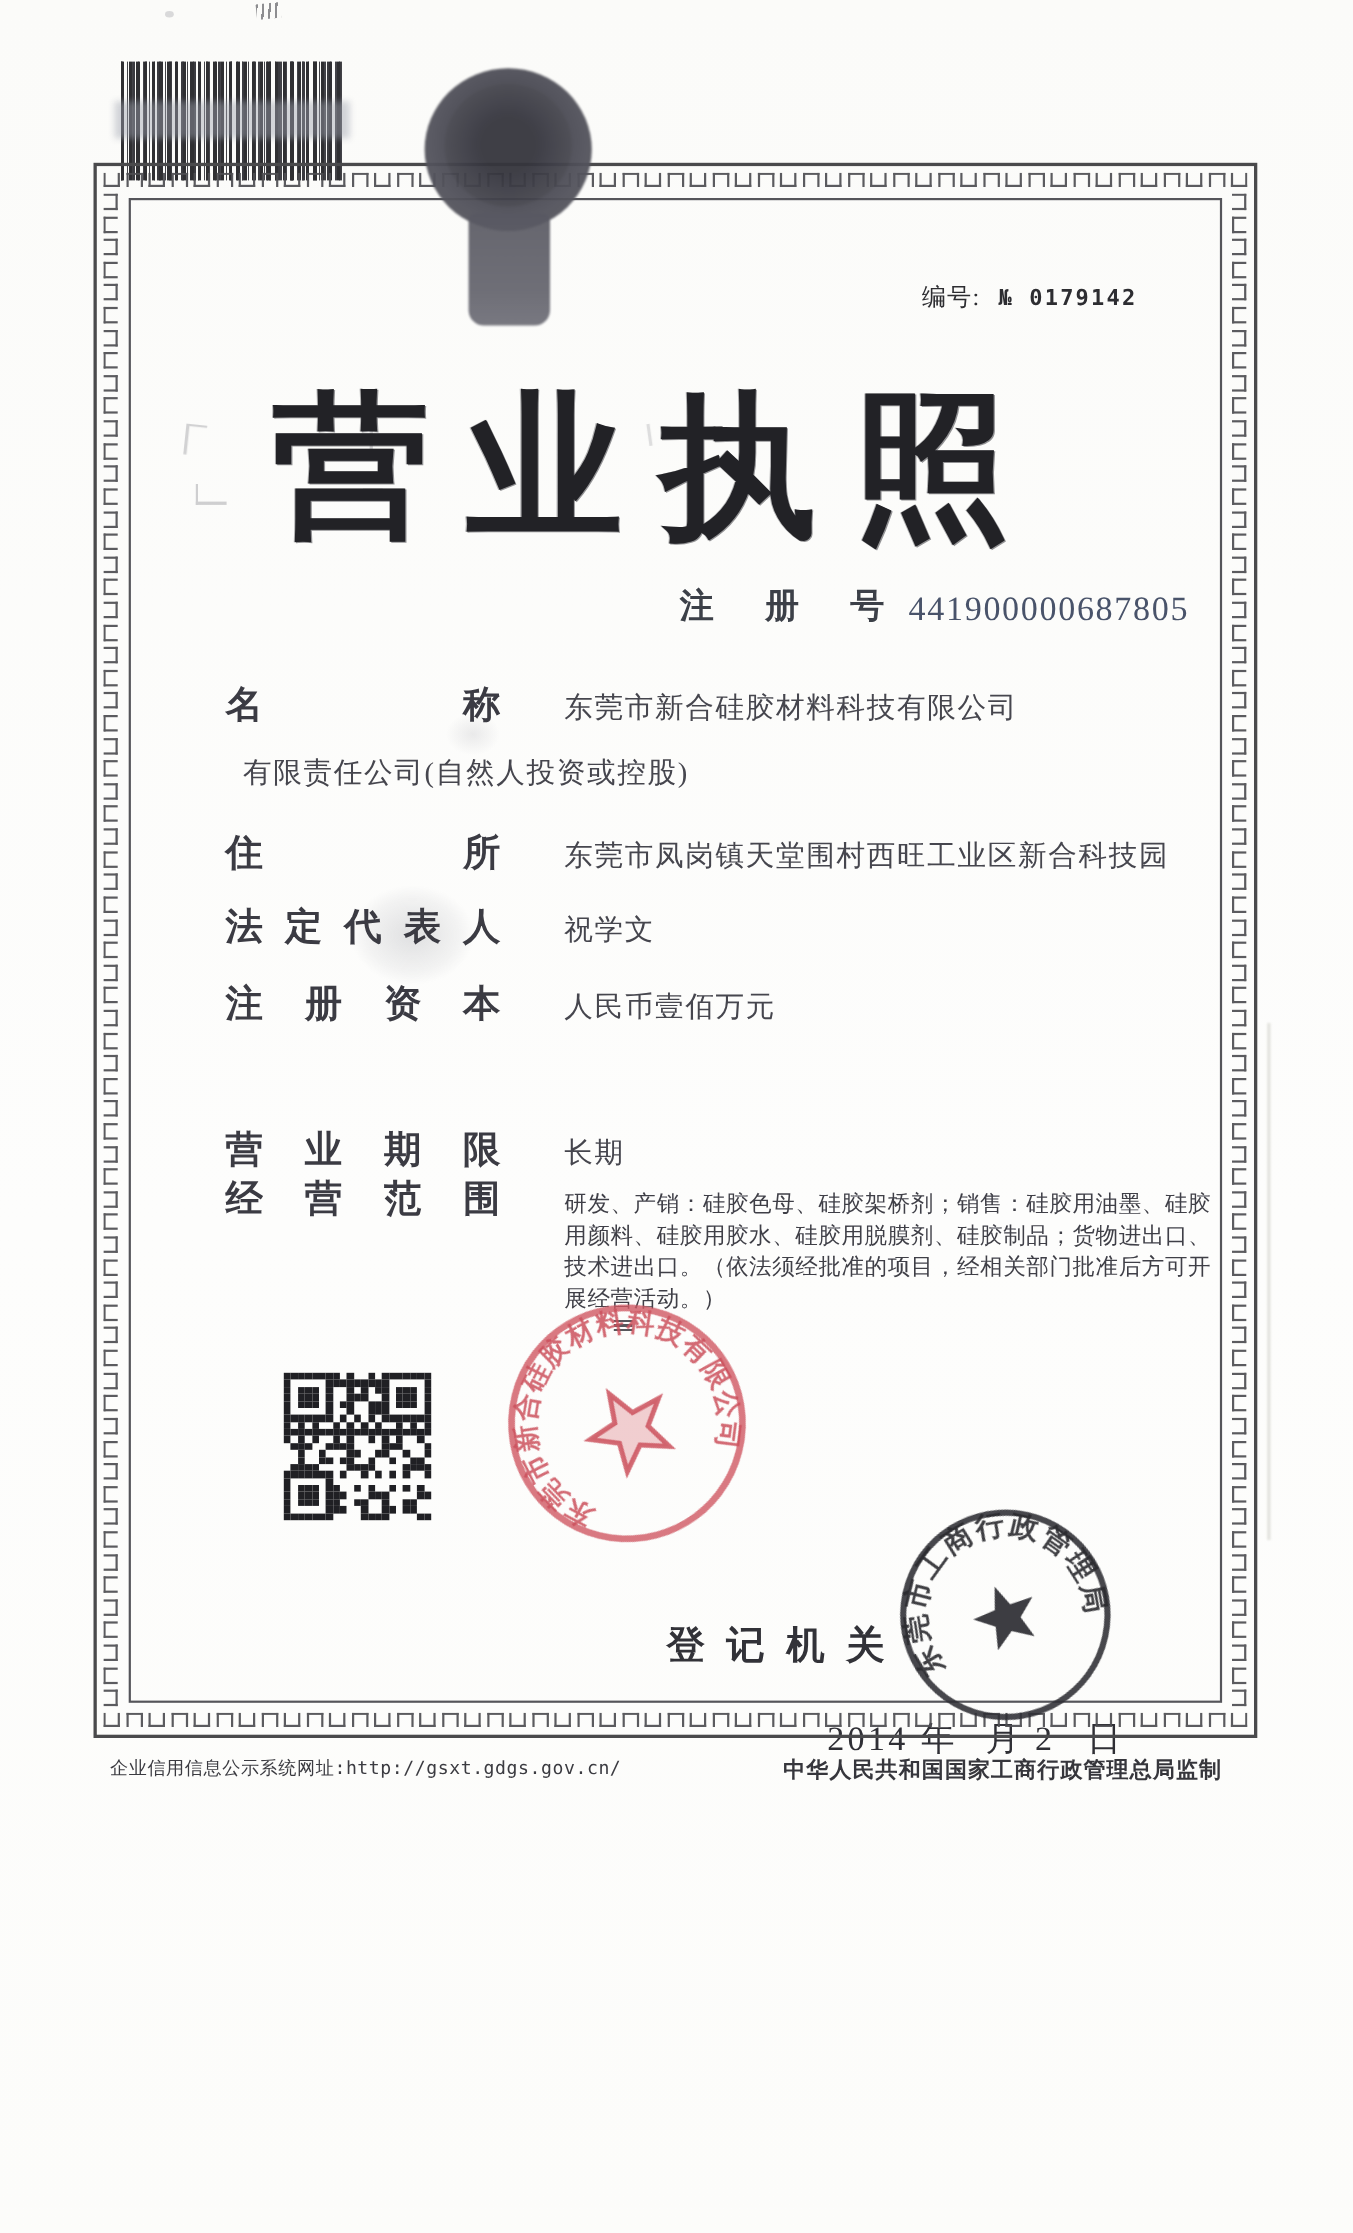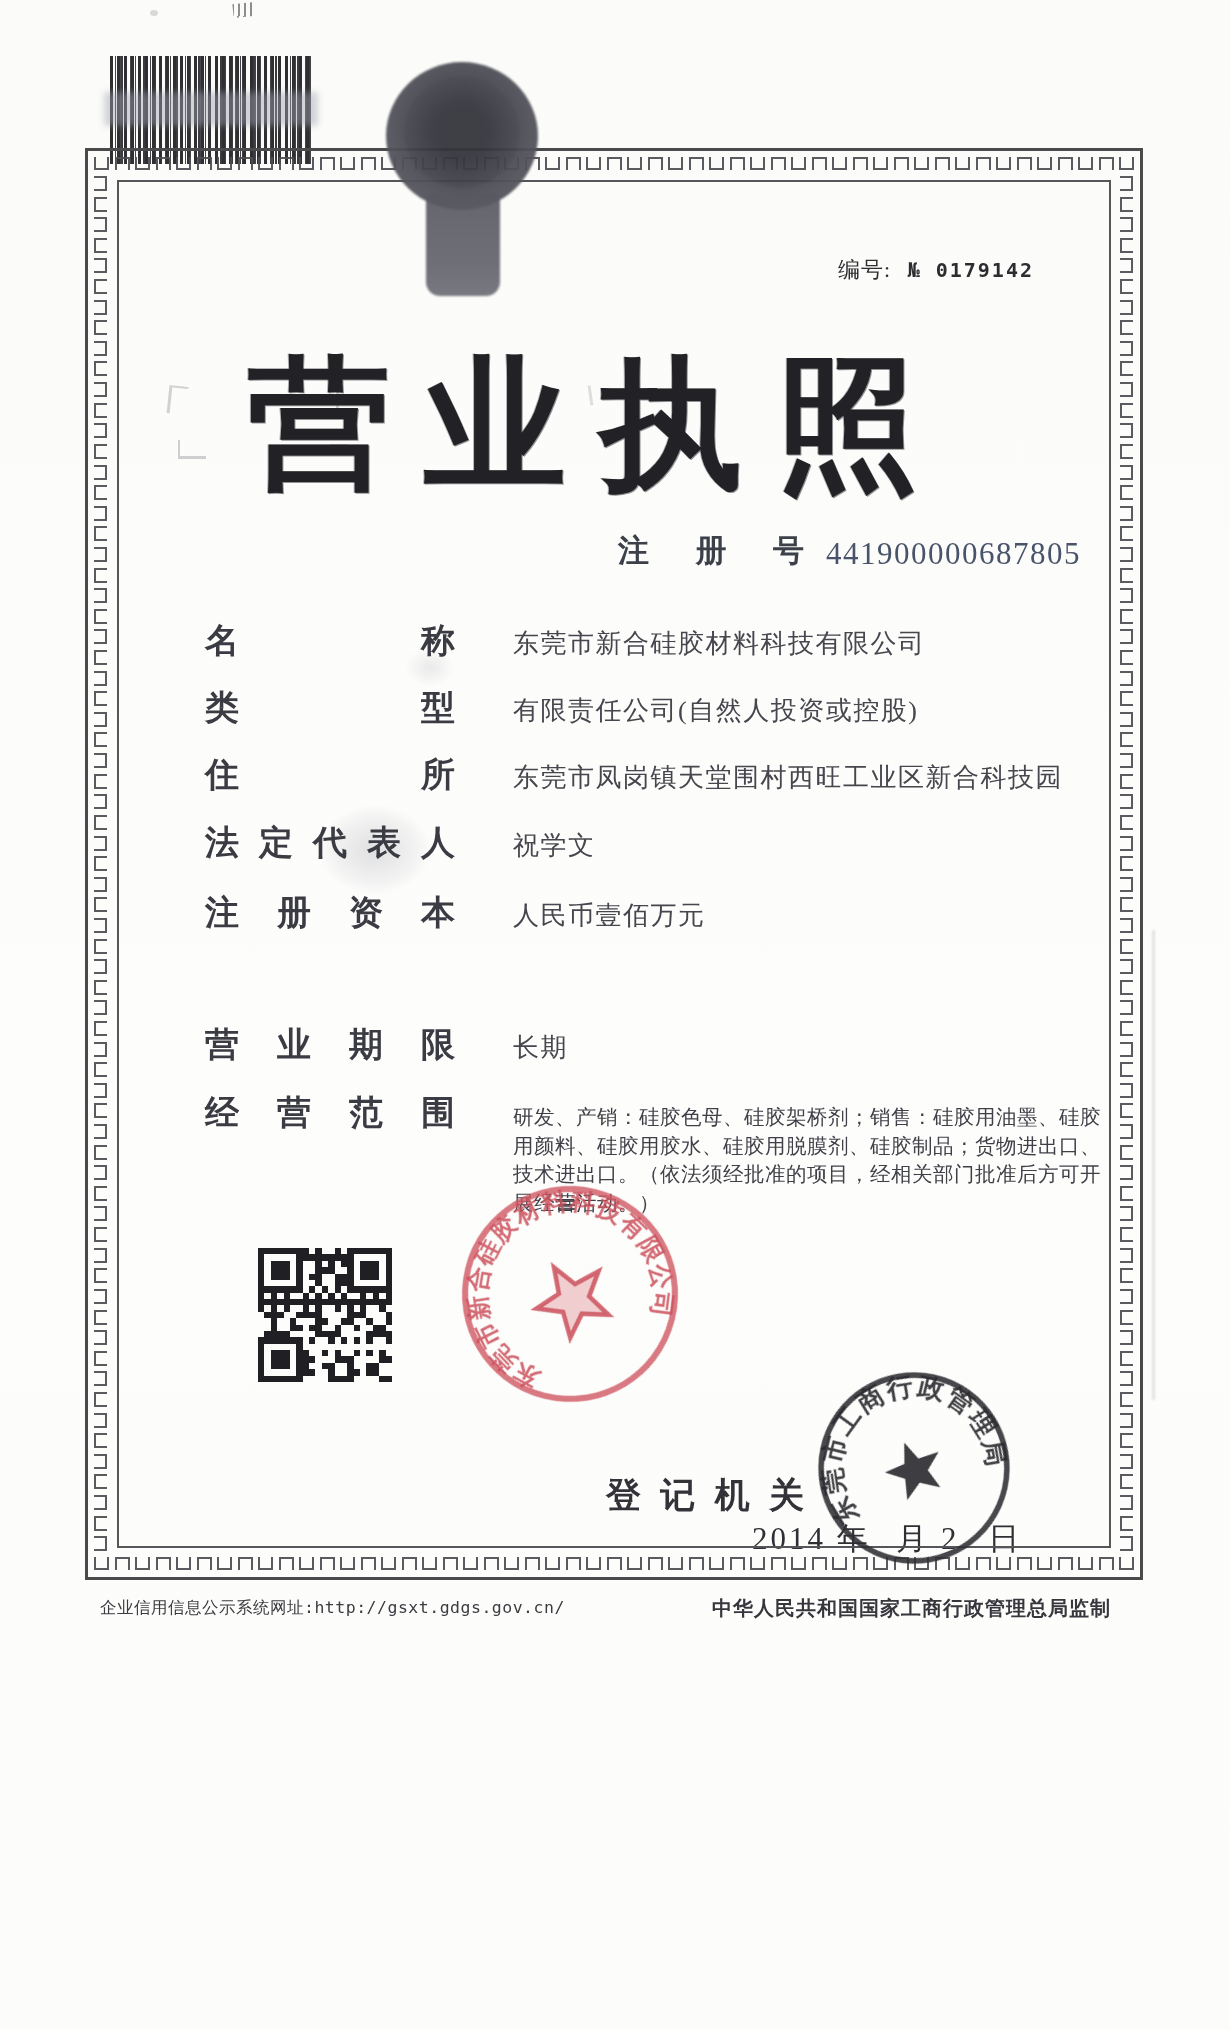--- a/index.html
+++ b/index.html
@@ -83,21 +83,21 @@
     filter:blur(.3px);}
   .qr i{display:block;}
   .qr i.d{background:#202024;}
   
   .stamp{position:absolute; pointer-events:none;}
   .stamp.red{left:450px; top:1174px; width:240px; height:240px; transform:rotate(-31deg); filter:blur(.4px); z-index:4;}
   .stamp.black{left:808px; top:1362px; width:212px; height:212px; transform:rotate(-21deg); filter:blur(.3px); z-index:5;}
   
   .registrar{position:absolute; left:606px; top:1424px; width:198px; font-size:35px; font-weight:600;
     color:#323238; text-align:justify; text-align-last:justify;margin-top:48px;}
-  .dateline{position:absolute; top:1518px; font-size:31px; color:#2f2f35; white-space:nowrap;}
+  .dateline{position:absolute; top:1560px; font-size:31px; color:#2f2f35; white-space:nowrap;}
   .dateline.y{left:752px; letter-spacing:3px;}
   .dateline.m{left:896px;}
   .dateline.d{left:941px; letter-spacing:12px;}
   
   .footer-left{position:absolute; left:100px; top:1597px; font-family:"DejaVu Sans Mono", monospace;
     font-size:16.5px; color:#3b3b41; letter-spacing:.5px;}
   .footer-right{position:absolute; left:712px; top:1595px; font-size:20px; font-weight:600; color:#36363c; letter-spacing:1px;}
 </style>
 </head>
 <body>
@@ -378,40 +378,39 @@
   <div class="regno">
     <span class="lbl">注册号</span>
     <span class="val">441900000687805</span>
   </div>
 
   <div class="row" style="top:618px">
     <span class="lbl">名称</span>
     <span class="val">东莞市新合硅胶材料科技有限公司</span>
   </div>
   <div class="row" style="top:685px">
-    <span class="lbl">类型</span>
     <span class="val">有限责任公司(自然人投资或控股)</span>
   </div>
   <div class="row" style="top:752px">
     <span class="lbl">住所</span>
     <span class="val">东莞市凤岗镇天堂围村西旺工业区新合科技园</span>
   </div>
   <div class="row" style="top:820px">
     <span class="lbl">法定代表人</span>
     <span class="val">祝学文</span>
   </div>
   <div class="row" style="top:890px">
     <span class="lbl">注册资本</span>
     <span class="val">人民币壹佰万元</span>
   </div>
   <div class="row" style="top:1022px">
     <span class="lbl">营业期限</span>
     <span class="val">长期</span>
   </div>
-  <div class="row scope" style="top:1090px">
+  <div class="row scope" style="top:1067px">
     <span class="lbl">经营范围</span>
     <span class="val">研发、产销：硅胶色母、硅胶架桥剂；销售：硅胶用油墨、硅胶用颜料、硅胶用胶水、硅胶用脱膜剂、硅胶制品；货物进出口、技术进出口。（依法须经批准的项目，经相关部门批准后方可开展经营活动。）</span>
   </div>
 
   <div class="qr">
       <i class="d"></i>
       <i class="d"></i>
       <i class="d"></i>
       <i class="d"></i>
       <i class="d"></i>

